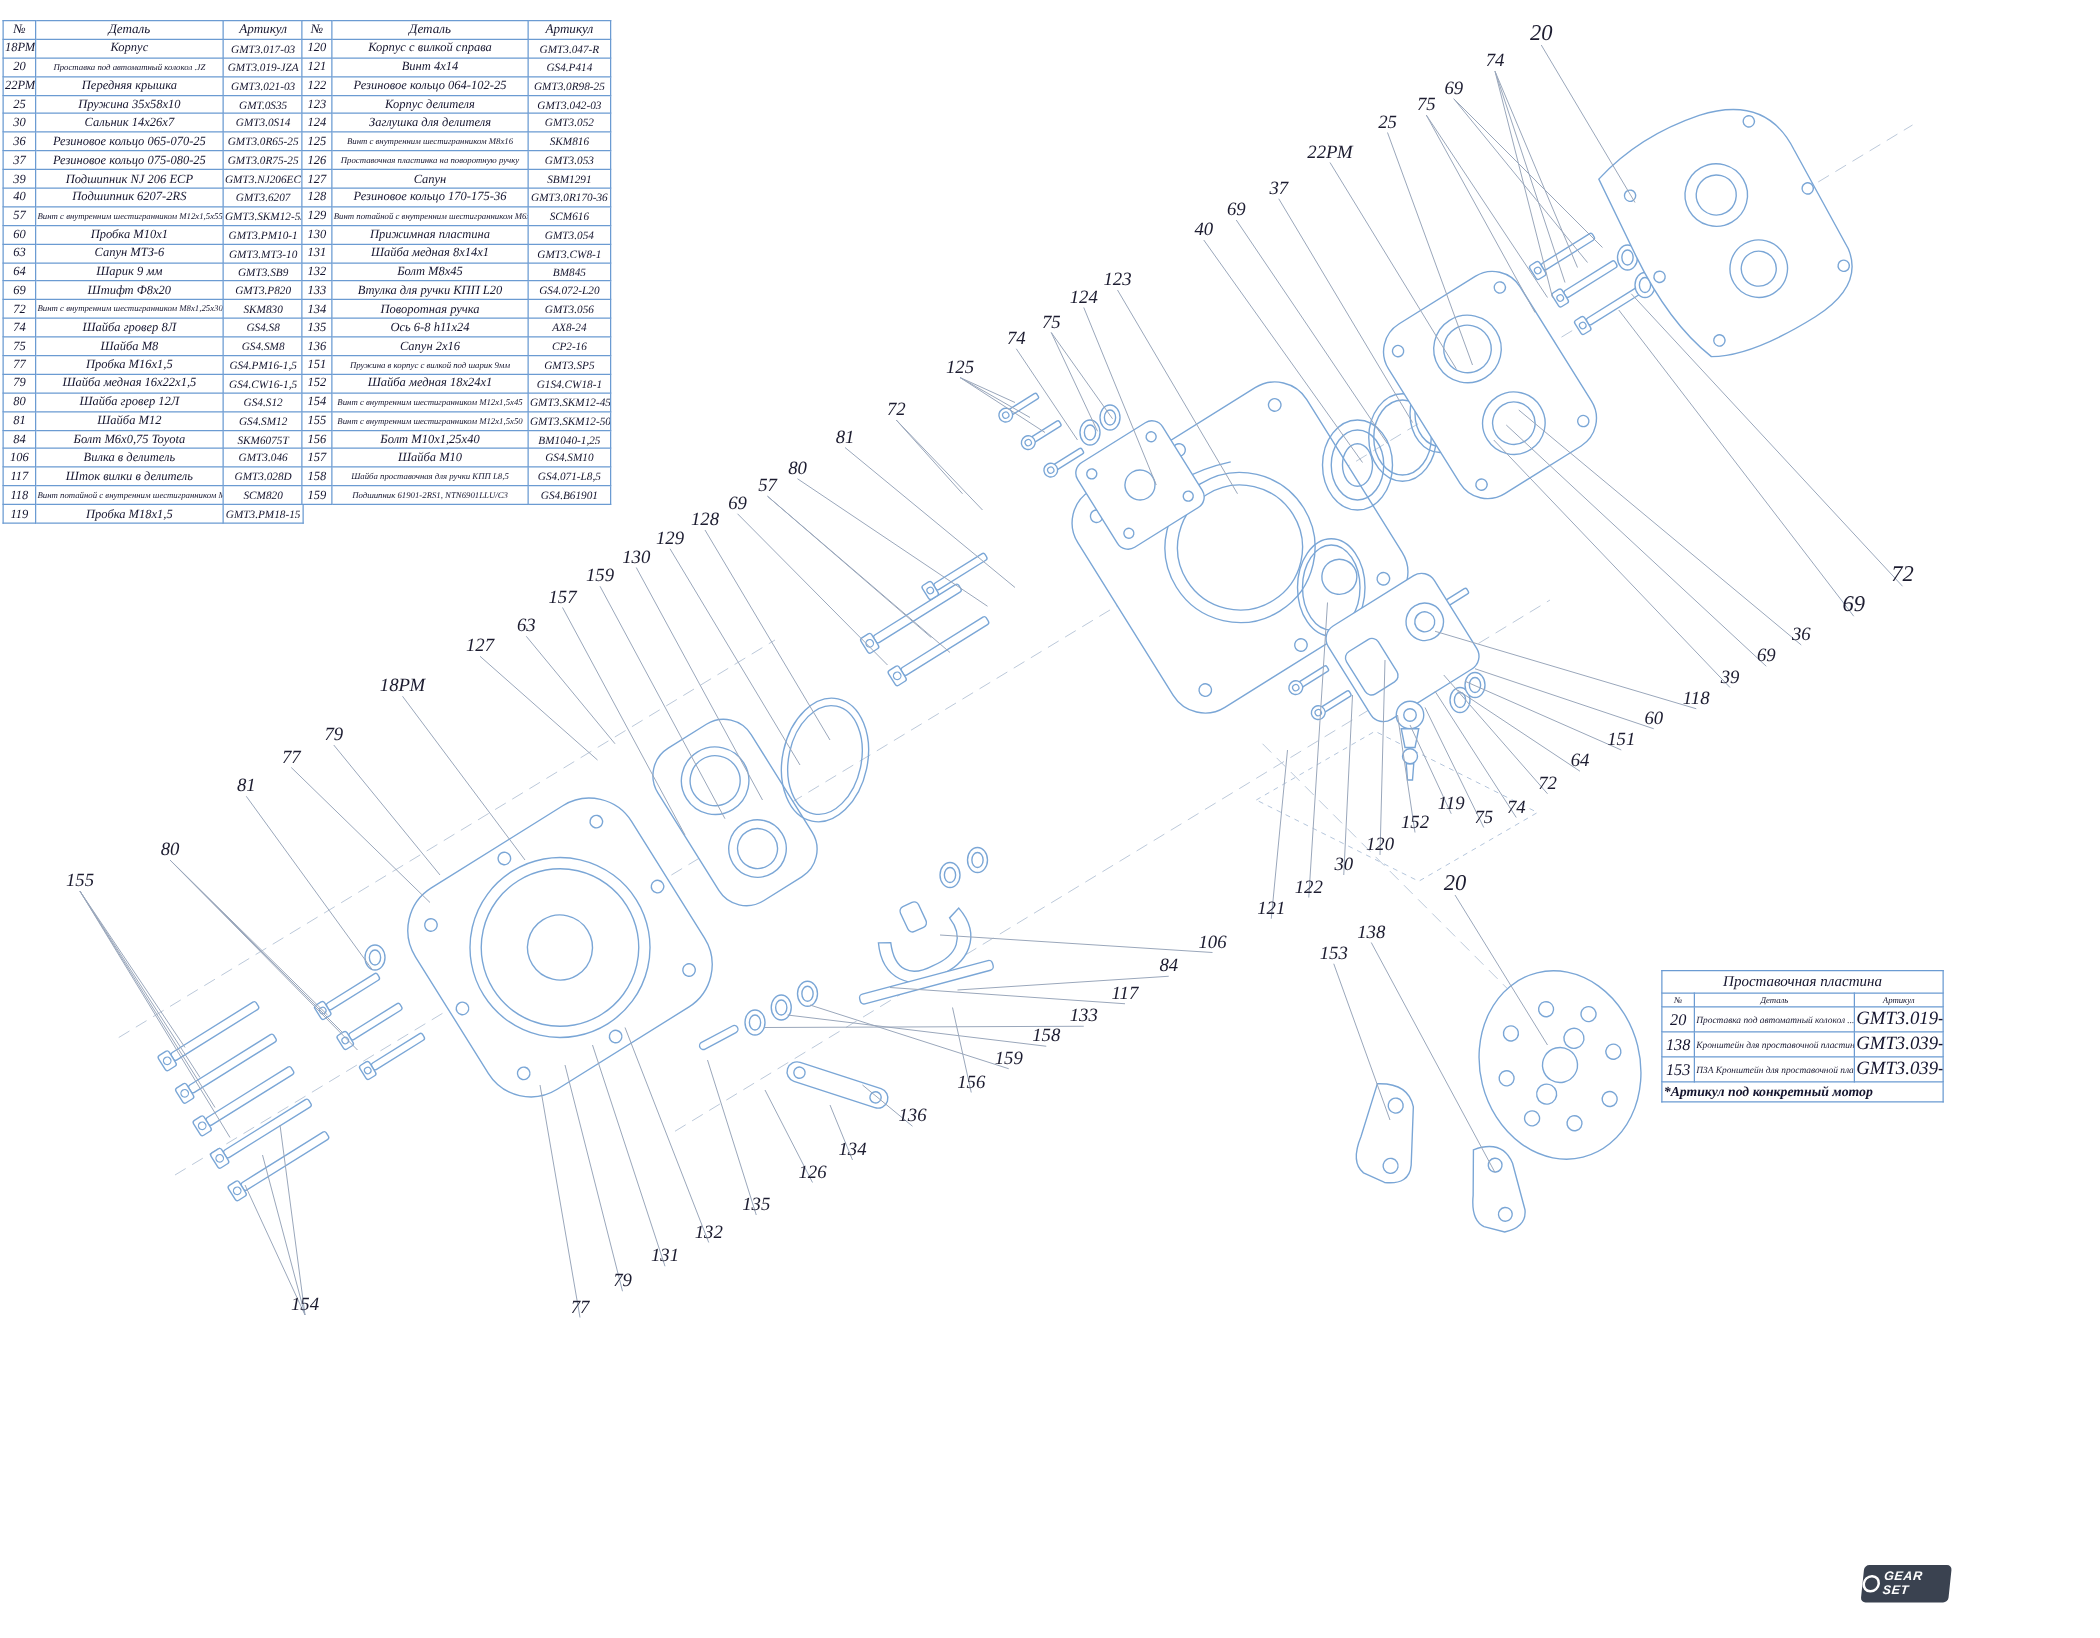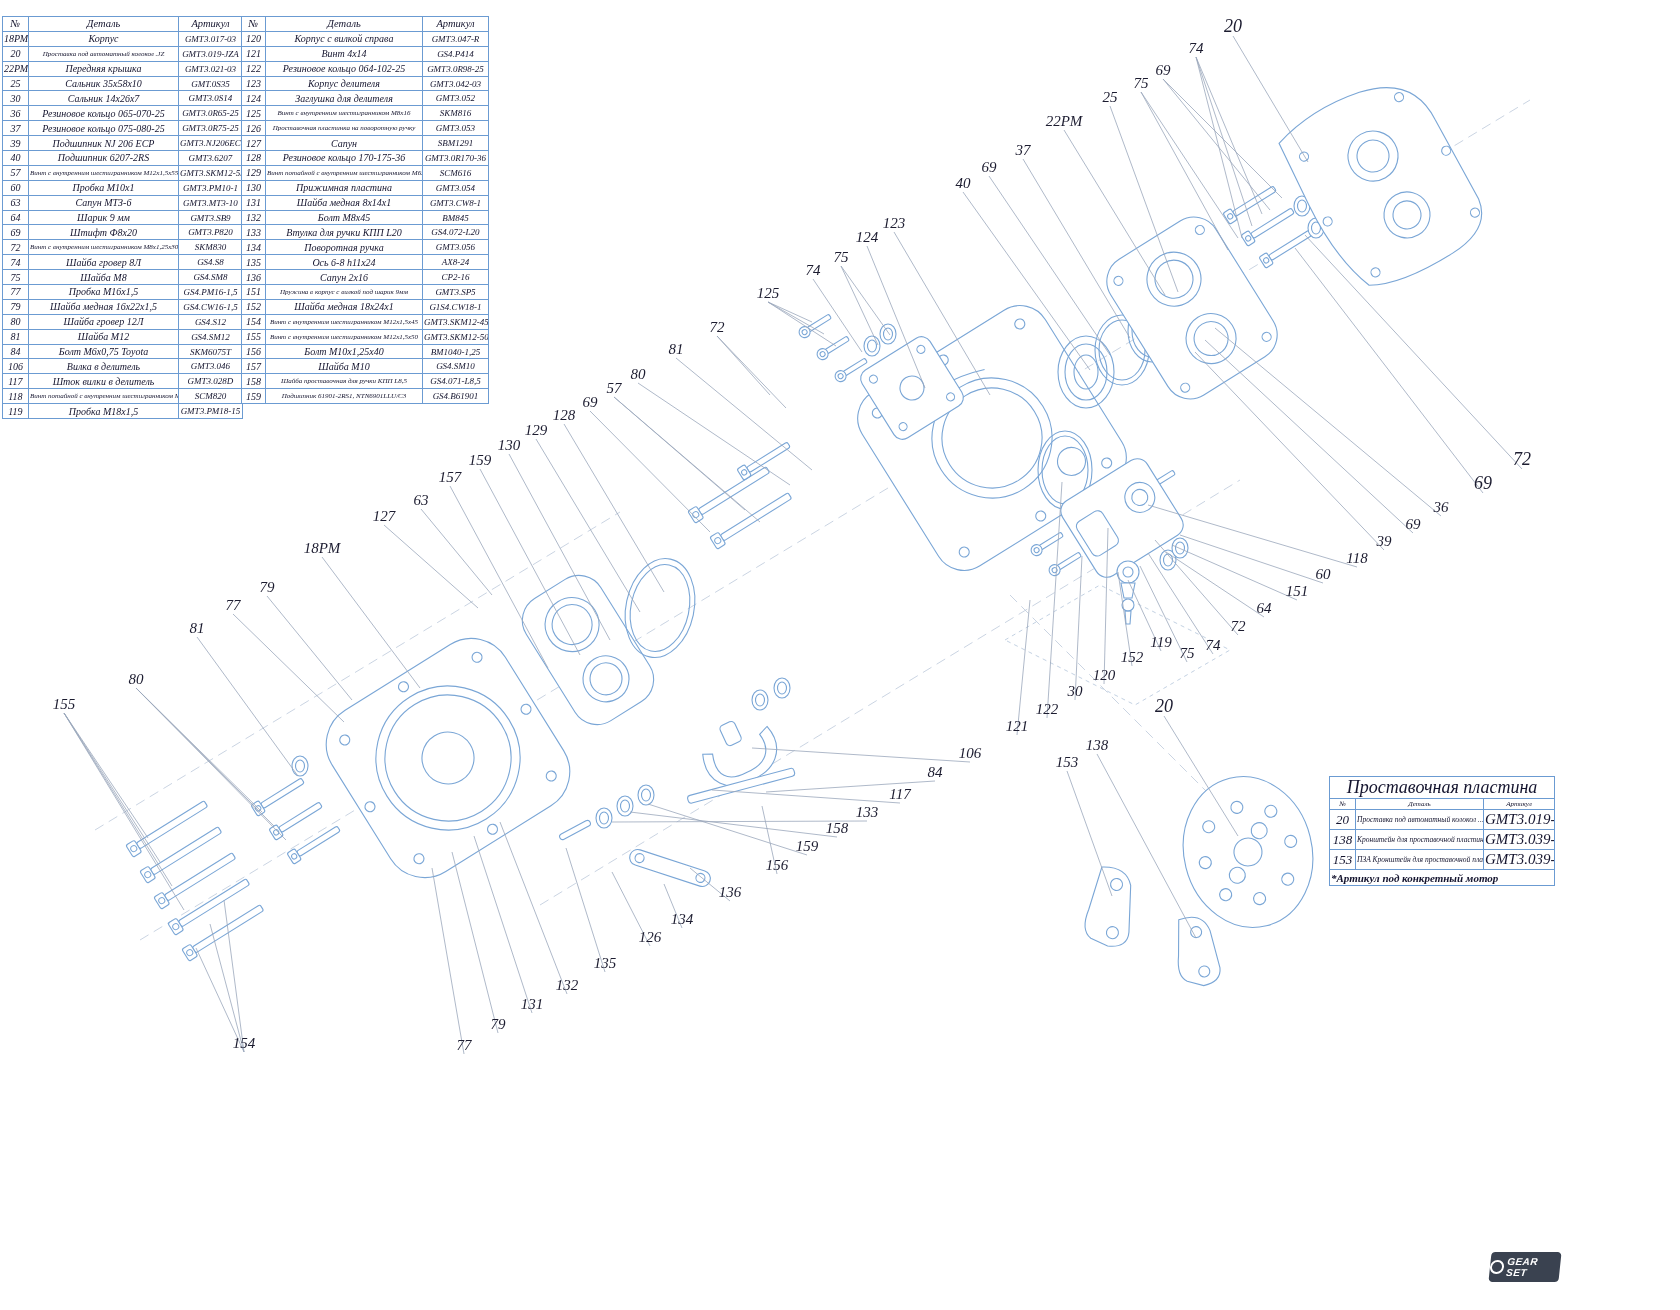--- a/index.html
+++ b/index.html
@@ -9,21 +9,21 @@
   .parts-table{position:absolute;border-collapse:collapse;table-layout:fixed;background:#fff;z-index:5}
   .parts-table th,.parts-table td{border:1px solid #6b9bd2;font:italic 10px "Liberation Serif",serif;
        color:#14142e;text-align:center;padding:0 1px;height:13.9px;overflow:hidden;white-space:nowrap}
   .parts-table th{font-size:10.5px;font-weight:normal}
   .parts-table td:nth-child(3){font-size:9px}
   .parts-table td.tiny{font-size:7px}
   #table-left{left:2px;top:16px;width:240px}
   #table-right{left:241px;top:16px;width:247px}
   
   #table-spacer{left:1329px;top:776px;width:225px}
-  #table-spacer th.title{font-size:18px;height:17px}
+  #table-spacer th.title{font-size:12px;height:17px}
   #table-spacer tr.small th{font-size:7px;height:10px}
   #table-spacer td{height:19px}
   #table-spacer tbody td:nth-child(1){font-size:13px}
   #table-spacer tbody td:nth-child(2){font-size:7.5px}
   #table-spacer tbody td:nth-child(3){font-size:15px}
   #table-spacer td.foot{font-size:11px;text-align:left;height:15px;font-weight:bold;padding-right:4px}
   
   svg.stage{position:absolute;left:0;top:0;z-index:1}
   .part{stroke:#7aa6d6;fill:none;stroke-width:1.1}
   .partfill{stroke:#7aa6d6;fill:#fff;stroke-width:1.1}
@@ -447,21 +447,21 @@
         <td class="tiny">Проставка под автоматный колокол .JZ</td>
         <td>GMT3.019-JZA</td>
       </tr>
       <tr>
         <td>22РМ</td>
         <td>Передняя крышка</td>
         <td>GMT3.021-03</td>
       </tr>
       <tr>
         <td>25</td>
-        <td>Сальник 35x58x10</td>
+        <td>Пружина 35x58x10</td>
         <td>GMT.0S35</td>
       </tr>
       <tr>
         <td>30</td>
         <td>Сальник 14x26x7</td>
         <td>GMT3.0S14</td>
       </tr>
       <tr>
         <td>36</td>
         <td>Резиновое кольцо 065-070-25</td>

